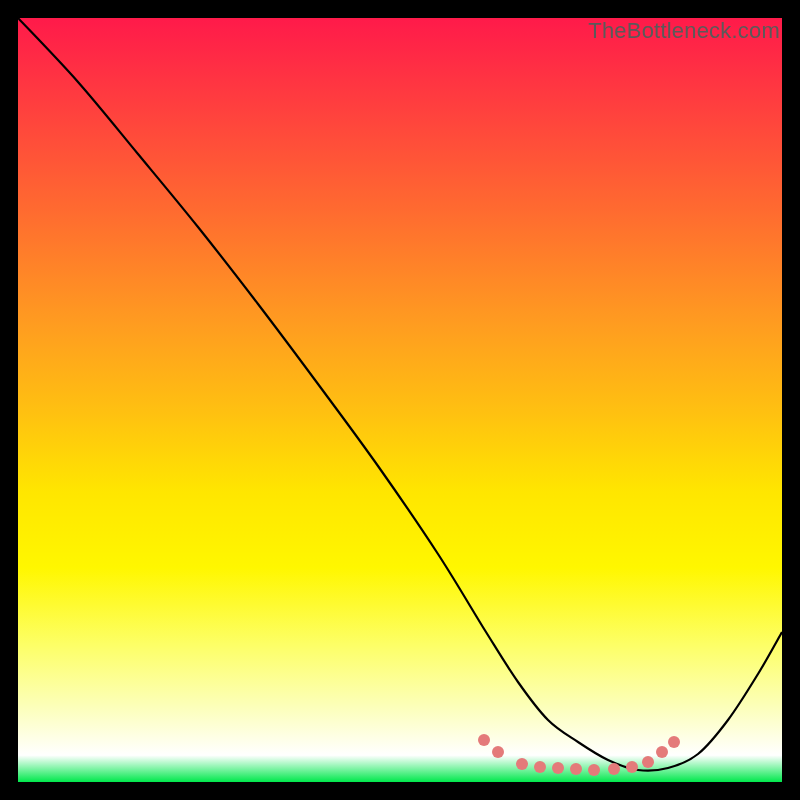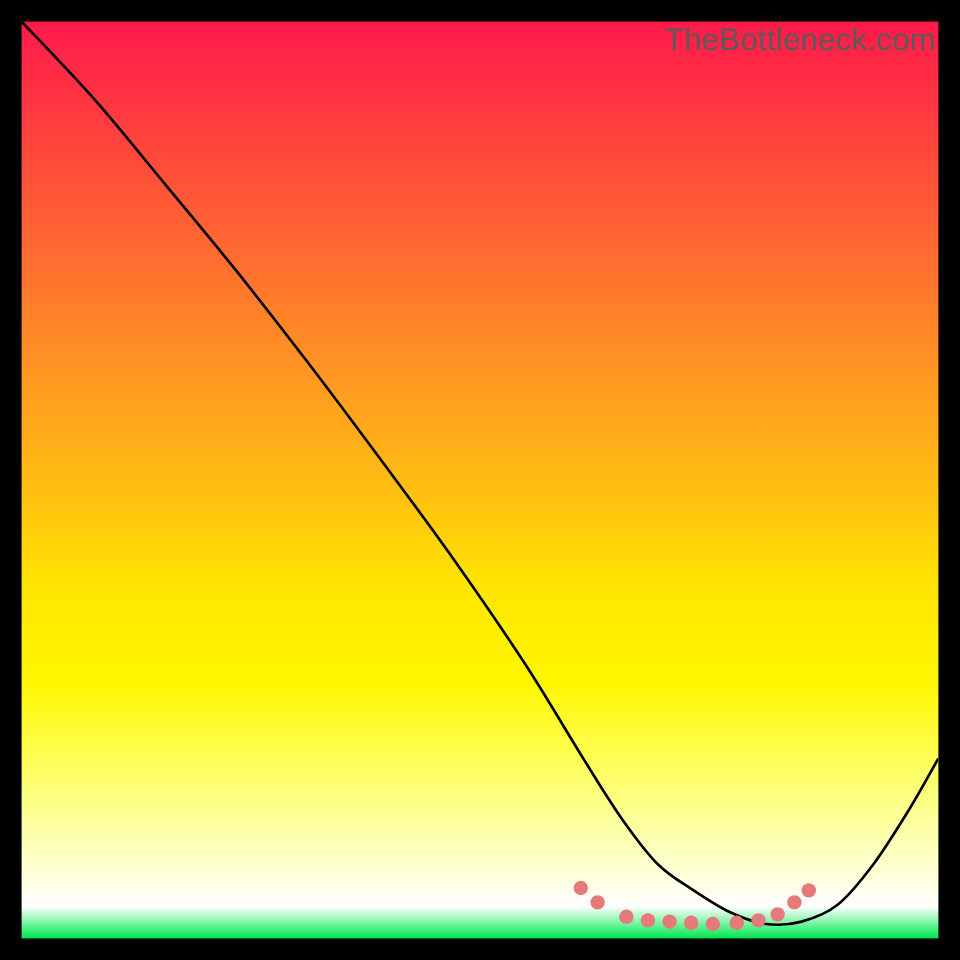--- a/index.html
+++ b/index.html
@@ -37,21 +37,21 @@
       #fcffb8 90%,
       #ffffff 96.5%,
       #00e84c 100%
     );
   }
   .watermark {
     position: absolute;
     top: 0px;
     right: 2px;
     color: #5a5a5a;
-    font-size: 26px;
+    font-size: 22px;
     font-weight: 500;
     letter-spacing: 0.2px;
   }
   svg.curve {
     position: absolute;
     left: 0;
     top: 0;
     width: 764px;
     height: 764px;
   }

